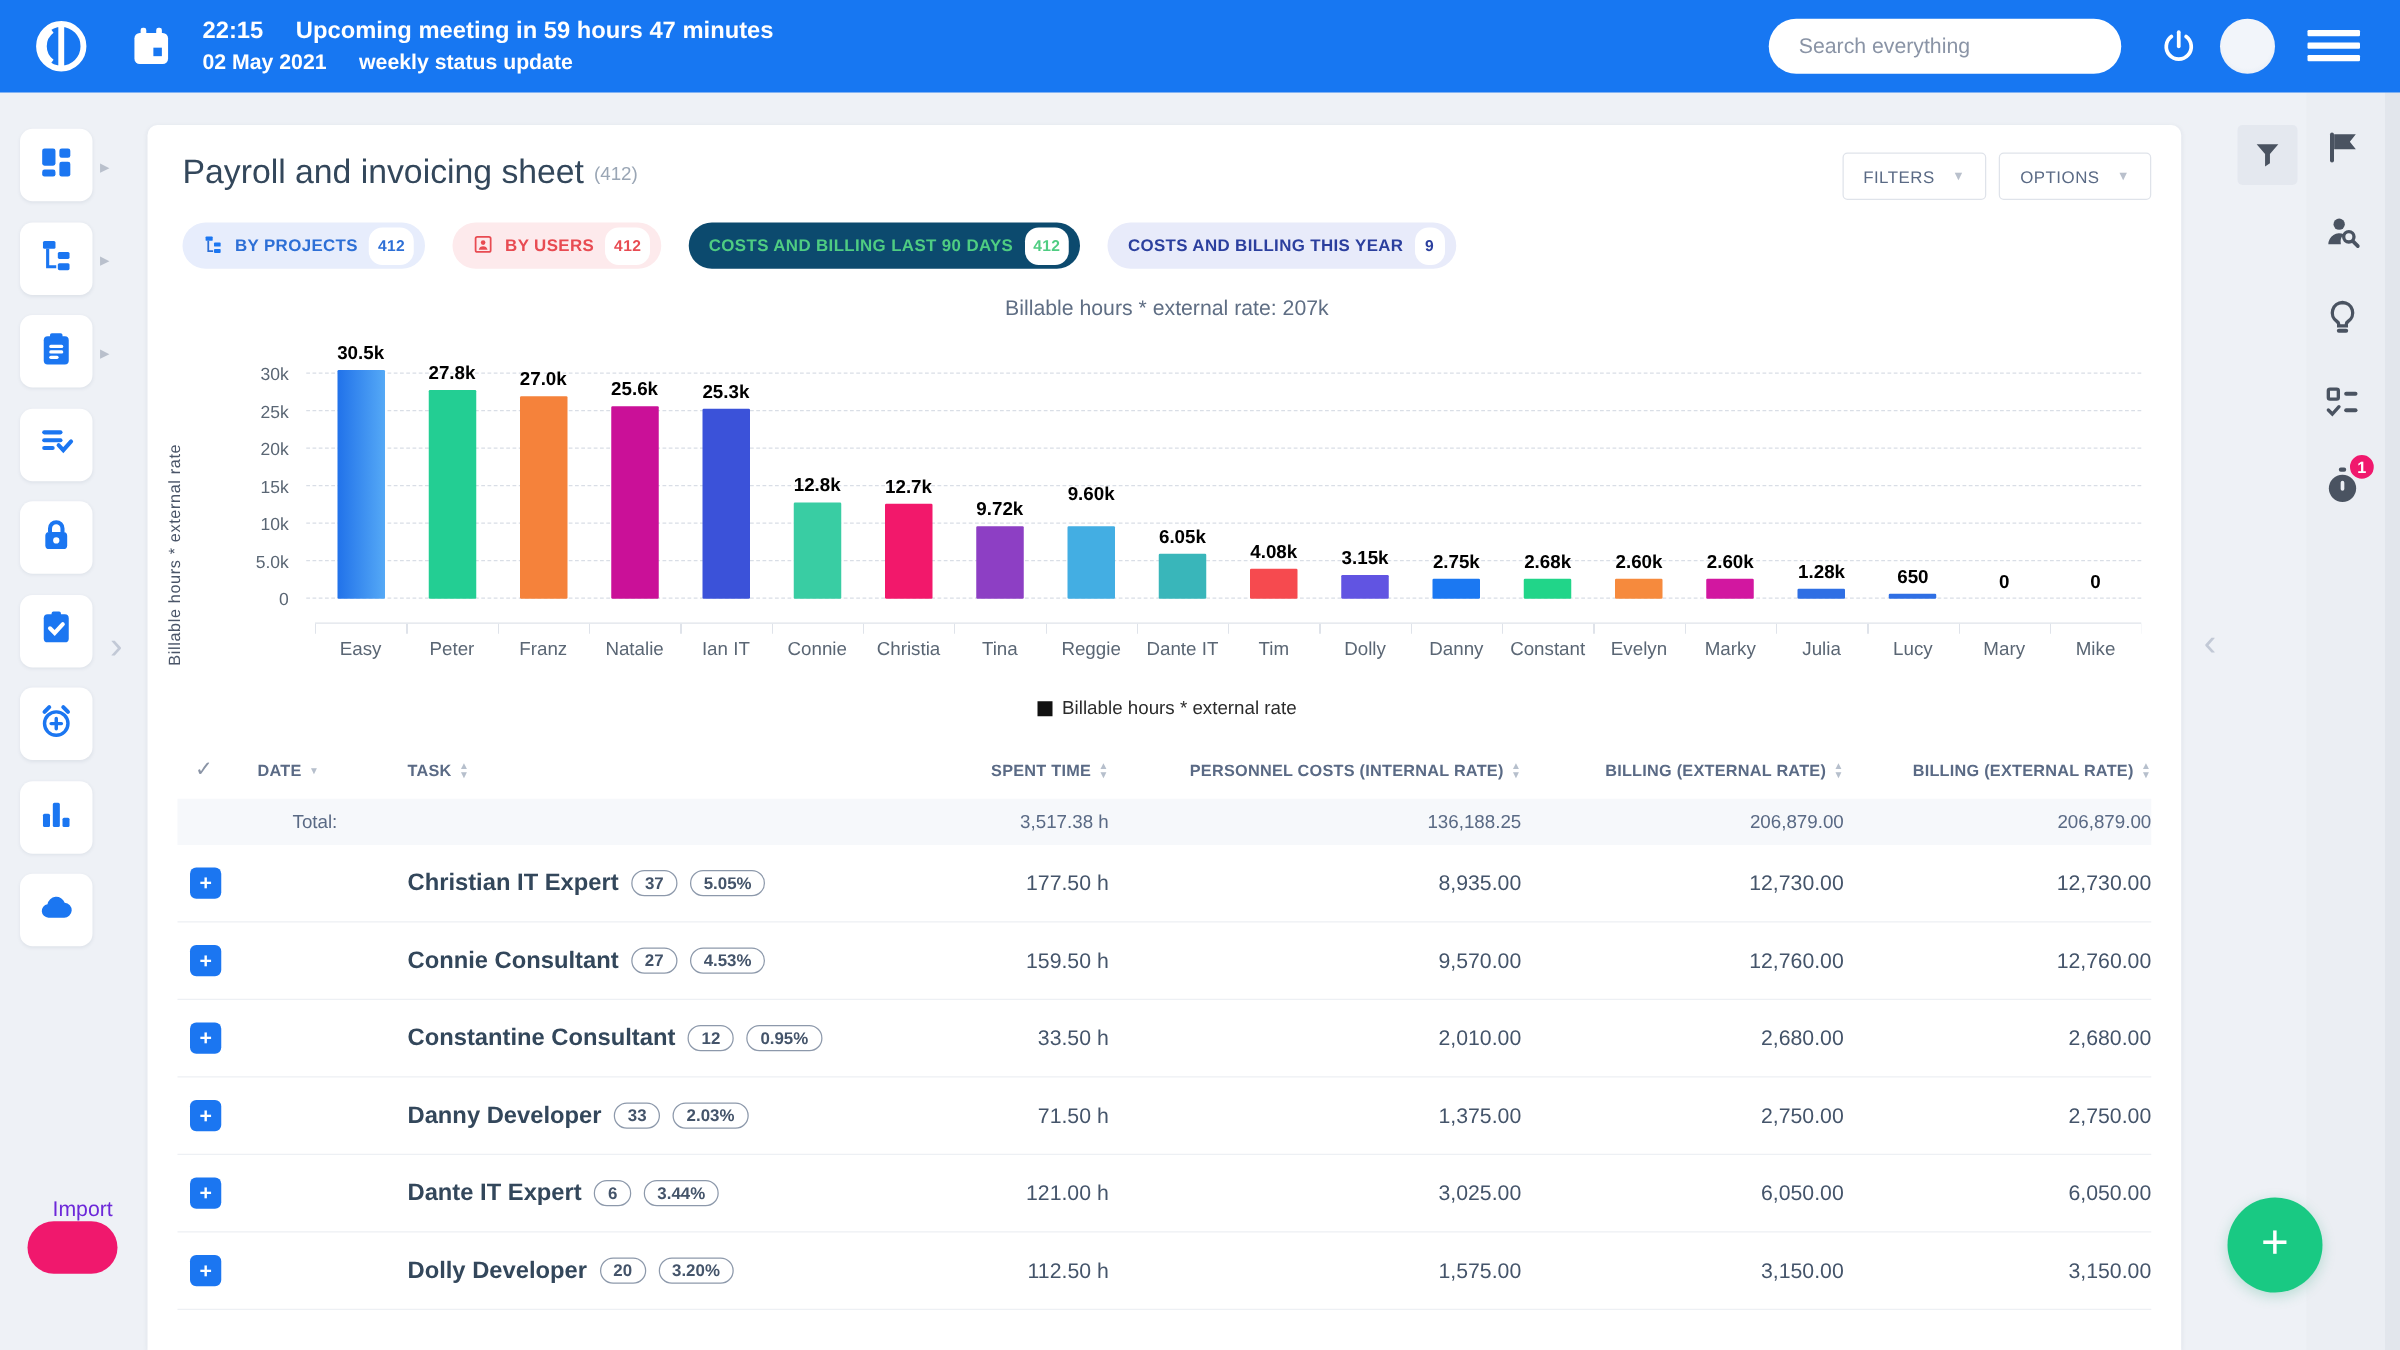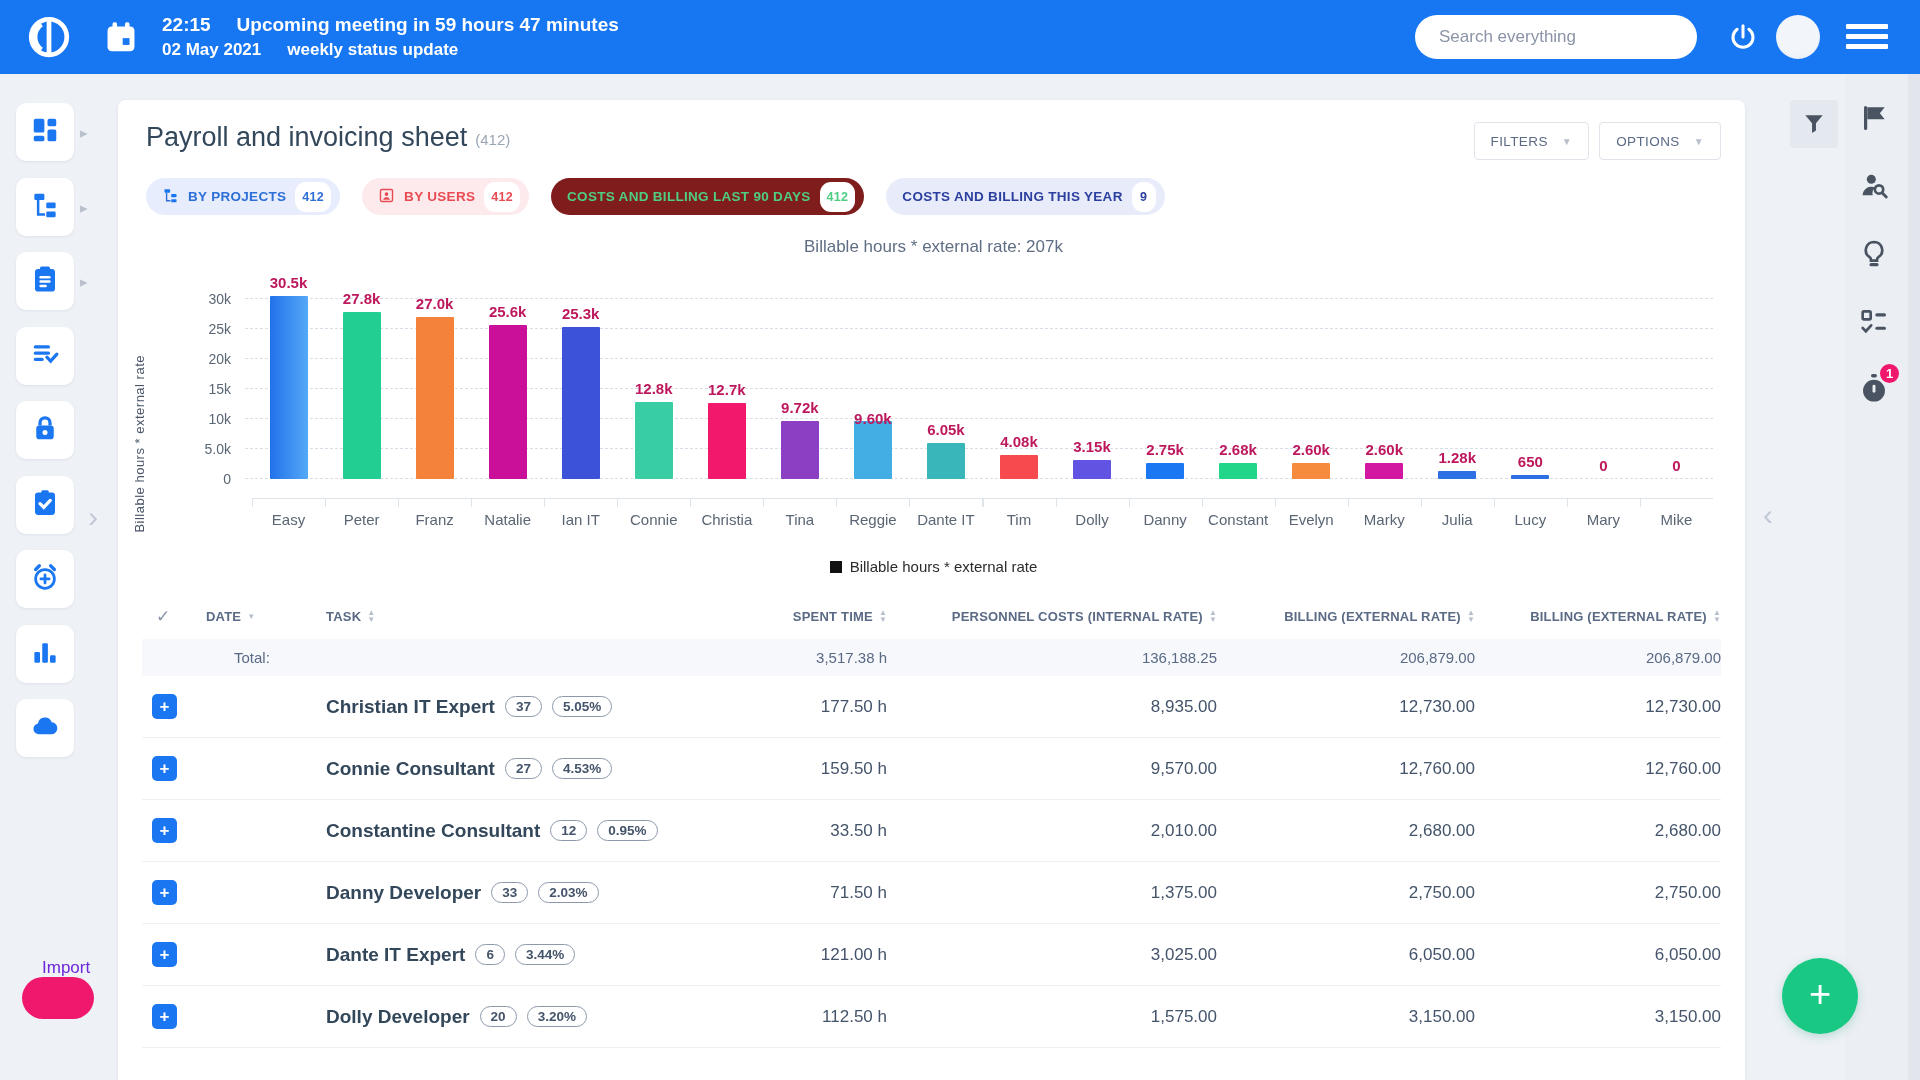--- a/index.html
+++ b/index.html
@@ -63,21 +63,21 @@
   .chart-wrap { position:relative; margin-top:42px; margin-left:106px; margin-right:8px; }
   .plot { position:relative; height:180px; }
   .gridline { position:absolute; left:-7px; right:0; border-top:1px dashed #d9dee6; }
   .ytick { position:absolute; right:calc(100% + 14px); transform:translateY(-8px);
     font-size:14px; color:#5a6674; white-space:nowrap; }
   .cols { position:absolute; left:0; right:0; top:0; bottom:0; display:flex; }
   .col { flex:1; position:relative; }
   .bar { position:absolute; bottom:0; left:50%; transform:translateX(-50%); width:38px;
     border-radius:1px; cursor:pointer; }
   .bar-label { position:absolute; left:50%; transform:translateX(-50%);
-    font-size:15px; font-weight:700; color:#be185d; white-space:nowrap; }
+    font-size:15px; font-weight:700; color:#000000; white-space:nowrap; }
   .xaxis { height:9px; border-top:1px solid #dfe3ea; margin-top:19px;
     background:repeating-linear-gradient(to right,#dfe3ea 0 1px,transparent 1px 5%); }
   .xlabels { display:flex; margin-top:4px; }
   .xlabels div { flex:1; text-align:center; font-size:15px; color:#5a6674; }
   .ylab-abs { position:absolute; left:14px; top:255px; font-size:13px; color:#4a5568;
     writing-mode:vertical-rl; transform:rotate(180deg); letter-spacing:.5px; }
 
   .legend { display:flex; justify-content:center; align-items:center; gap:8px;
     margin-top:30px; font-size:15px; color:#2b2b2b; }
   .legend-sq { width:12px; height:12px; background:#111; }
@@ -267,21 +267,21 @@
       </div>
       <div class="tab" style="background: rgb(253, 234, 236); color: rgb(232, 75, 82);">
         <span><svg viewBox="0 0 24 24" fill="none" stroke="#e84b52" stroke-width="2">
             <rect x="3.5" y="3.5" width="17" height="17" rx="2"></rect>
             <circle cx="12" cy="10" r="2.6" fill="#e84b52" stroke="none"></circle>
             <path d="M7 18a5.2 5.2 0 0 1 10 0" fill="#e84b52" stroke="none"></path>
           </svg></span>
         <span>BY USERS</span>
         <span class="tbadge" style="color:#e84b52">412</span>
       </div>
-      <div class="tab" style="background: #7f1d1d; color: rgb(79, 205, 130);">
+      <div class="tab" style="background: #0c4a6e; color: rgb(79, 205, 130);">
         <span>COSTS AND BILLING LAST 90 DAYS</span>
         <span class="tbadge" style="color:#4fcd82">412</span>
       </div>
       <div class="tab" style="background: rgb(232, 235, 250); color: rgb(43, 63, 158);">
         <span>COSTS AND BILLING THIS YEAR</span>
         <span class="tbadge" style="color:#2b3f9e">9</span>
       </div>
     </div>
 
   <div class="chart-title">Billable hours * external rate: 207k</div>
@@ -338,21 +338,21 @@
           <div class="col">
             <div class="bar" style="height: 76.2px; background: rgb(242, 24, 107);"></div>
             <div class="bar-label" style="bottom: 81.2px;">12.7k</div>
           </div>
           <div class="col">
             <div class="bar" style="height: 58.32px; background: rgb(141, 63, 196);"></div>
             <div class="bar-label" style="bottom: 63.32px;">9.72k</div>
           </div>
           <div class="col">
             <div class="bar" style="height: 57.6px; background: rgb(67, 174, 227);"></div>
-            <div class="bar-label" style="bottom: 52px;">9.60k</div>
+            <div class="bar-label" style="bottom: 75px;">9.60k</div>
           </div>
           <div class="col">
             <div class="bar" style="height: 36.3px; background: rgb(57, 182, 186);"></div>
             <div class="bar-label" style="bottom: 41.3px;">6.05k</div>
           </div>
           <div class="col">
             <div class="bar" style="height: 24.48px; background: rgb(246, 74, 79);"></div>
             <div class="bar-label" style="bottom: 29.48px;">4.08k</div>
           </div>
           <div class="col">

